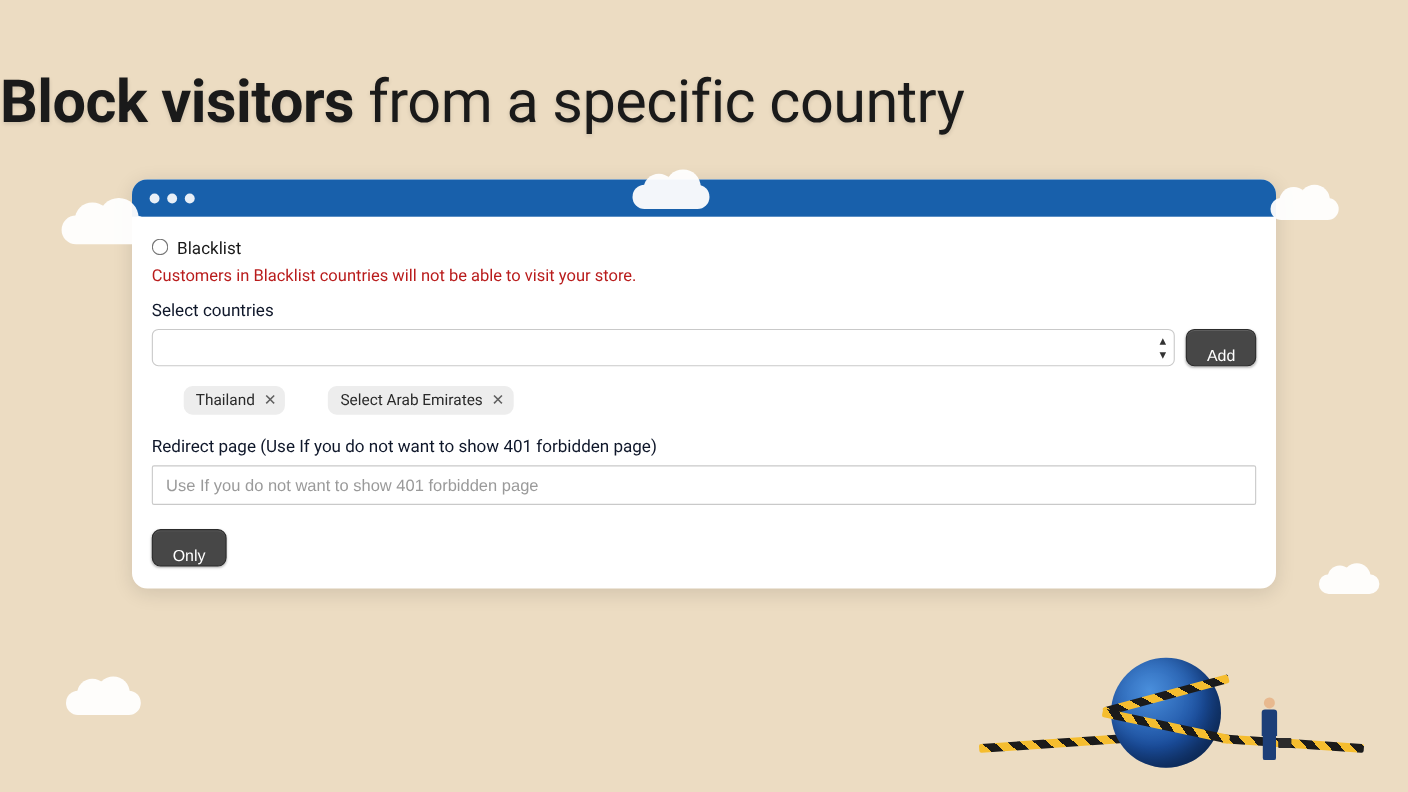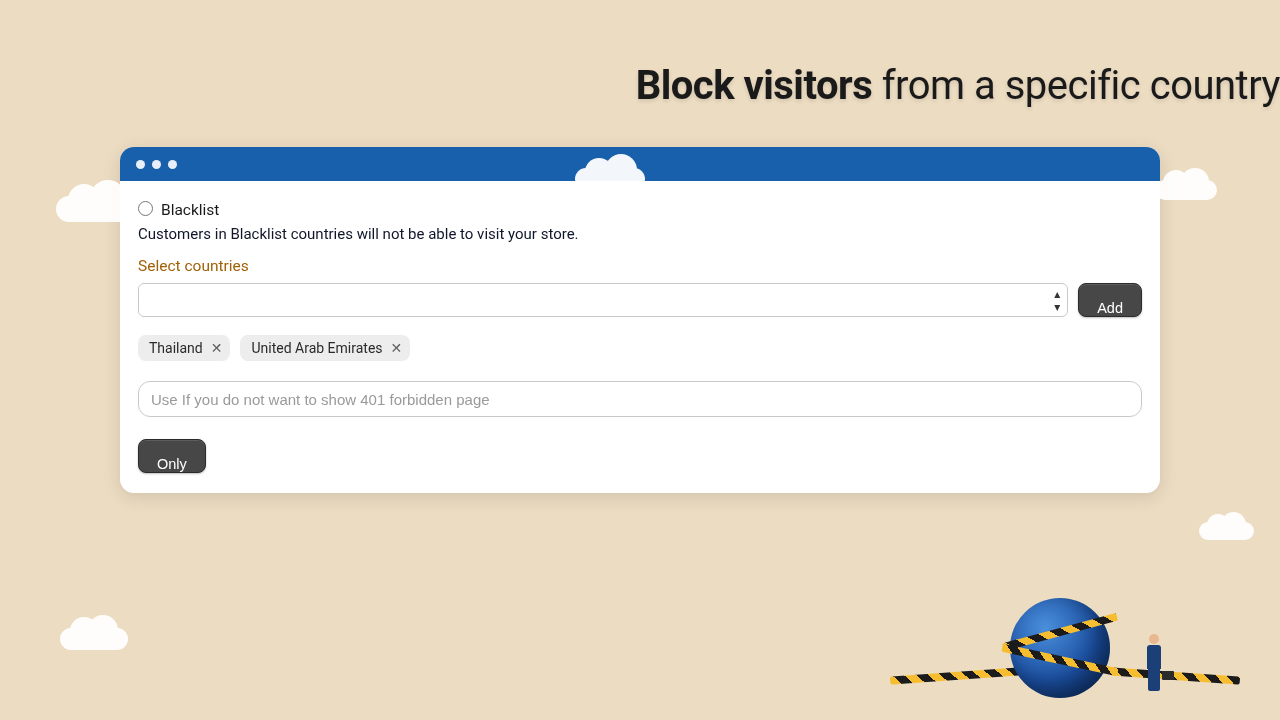--- a/index.html
+++ b/index.html
@@ -33,23 +33,23 @@
   .cloud3::before { width: 26px; height: 26px; top: -10px; left: 8px; }
   .cloud3::after { width: 28px; height: 28px; top: -12px; left: 26px; }
   .cloud4 { width: 55px; height: 18px; top: 522px; left: 1199px; }
   .cloud4::before { width: 22px; height: 22px; top: -8px; left: 8px; }
   .cloud4::after { width: 25px; height: 25px; top: -10px; left: 22px; }
   .cloud5 { width: 68px; height: 22px; top: 628px; left: 60px; }
   .cloud5::before { width: 28px; height: 28px; top: -11px; left: 10px; }
   .cloud5::after { width: 30px; height: 30px; top: -13px; left: 28px; }
 
   .headline {
-    text-align: right;
+    text-align: left;
     padding-top: 62px;
-    font-size: 40px;
+    font-size: 54px;
     font-weight: 400;
     color: #1a1a1a;
     text-shadow: 0 2px 4px rgba(0,0,0,0.12);
     letter-spacing: -0.5px;
   }
   .headline .bold { font-weight: 700; }
 
   .window {
     width: 1040px;
     margin: 38px auto 0;
@@ -81,26 +81,26 @@
     font-size: 15.5px;
     color: #1a1a1a;
     margin-top: 2px;
   }
   .option-row input[type="radio"] {
     width: 15px; height: 15px;
     accent-color: #1064d6;
   }
   .option-desc {
     font-size: 15px;
-    color: #0f172a;
+    color: #b91c1c;
     margin: 6px 0 14px 0;
   }
   .label {
     font-size: 15.5px;
-    color: #a16207;
+    color: #0f172a;
     margin-bottom: 8px;
     display: block;
   }
   .select-row {
     display: flex;
     gap: 10px;
     align-items: stretch;
     margin-bottom: 18px;
   }
   .select-wrap {
@@ -147,32 +147,33 @@
   }
   .tag {
     background: #ededed;
     border-radius: 8px;
     padding: 5px 8px 5px 11px;
     display: flex;
     align-items: center;
     gap: 8px;
     font-size: 14px;
     color: #2a2a2a;
+    margin-left: 29px;
   }
   .tag .x {
     color: #5f5f5f;
     cursor: pointer;
     font-size: 14px;
     line-height: 1;
   }
   .textfield {
     width: 100%;
     height: 36px;
     border: 1px solid #c9c9c9;
-    border-radius: 12px;
+    border-radius: 2px;
     padding: 0 12px;
     font-size: 15px;
     color: #1a1a1a;
     margin-bottom: 22px;
   }
   .textfield::placeholder { color: #9a9a9a; }
 
   .illus {
     position: absolute;
     bottom: 22px;
@@ -261,25 +262,26 @@
       </div>
       <button class="btn">Add</button>
     </div>
 
     <div class="tags" id="tags">
         <div class="tag">
           <span>Thailand</span>
           <span class="x">✕</span>
         </div>
         <div class="tag">
-          <span>United Arab Emirates</span>
+          <span>Select Arab Emirates</span>
           <span class="x">✕</span>
         </div>
       </div>
 
+    <label class="label">Redirect page (Use If you do not want to show 401 forbidden page)</label>
     <input type="text" class="textfield" placeholder="Use If you do not want to show 401 forbidden page" style="">
 
     <button class="btn">Only</button>
 
   </div>
 </div>
 
 <div class="illus">
   <div class="tapeh tape-left"></div>
   <div class="tapeh tape-right"></div>

